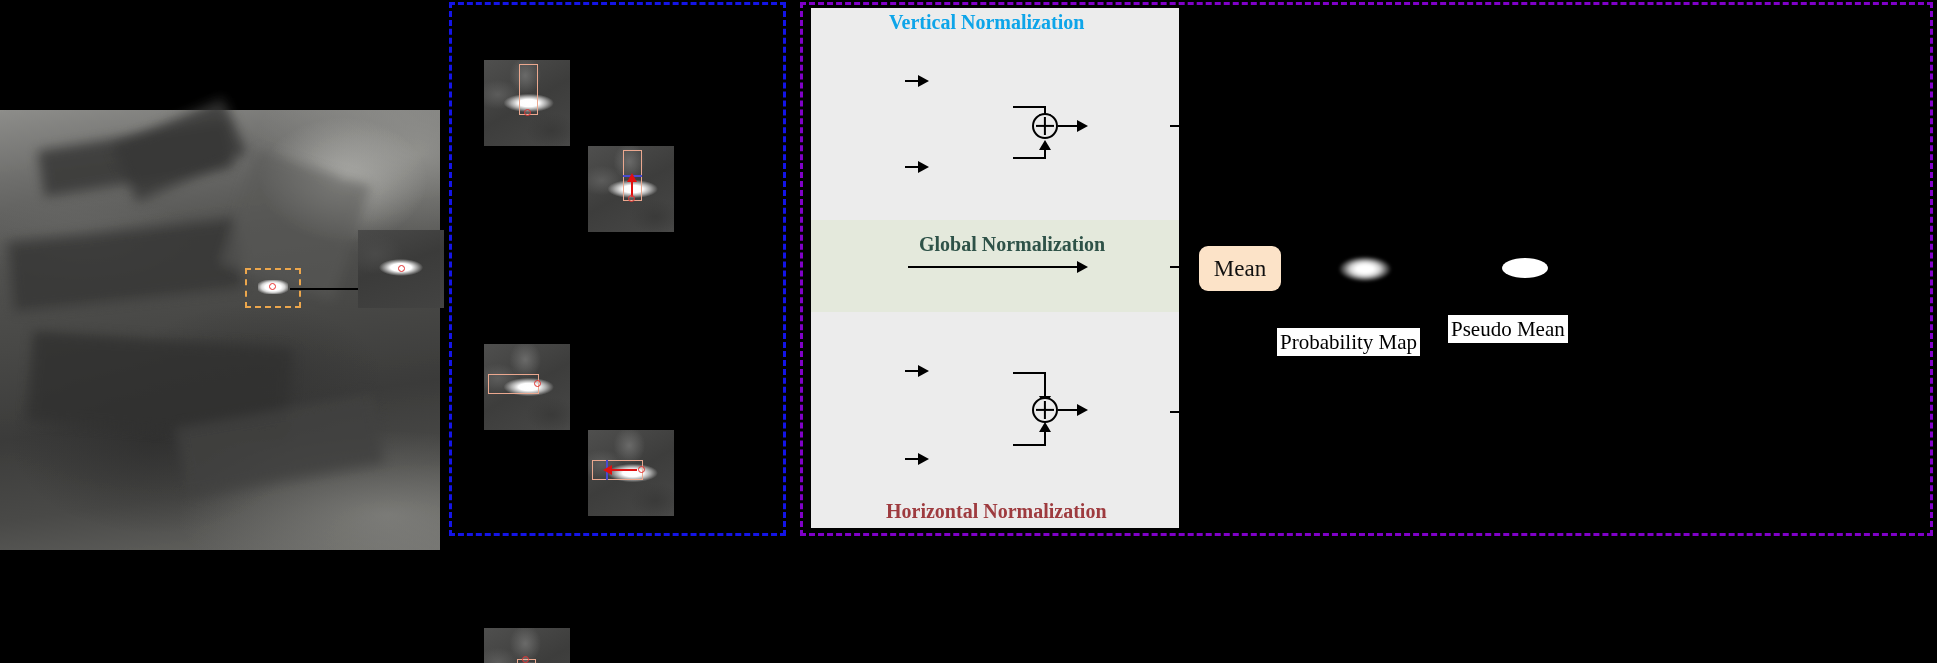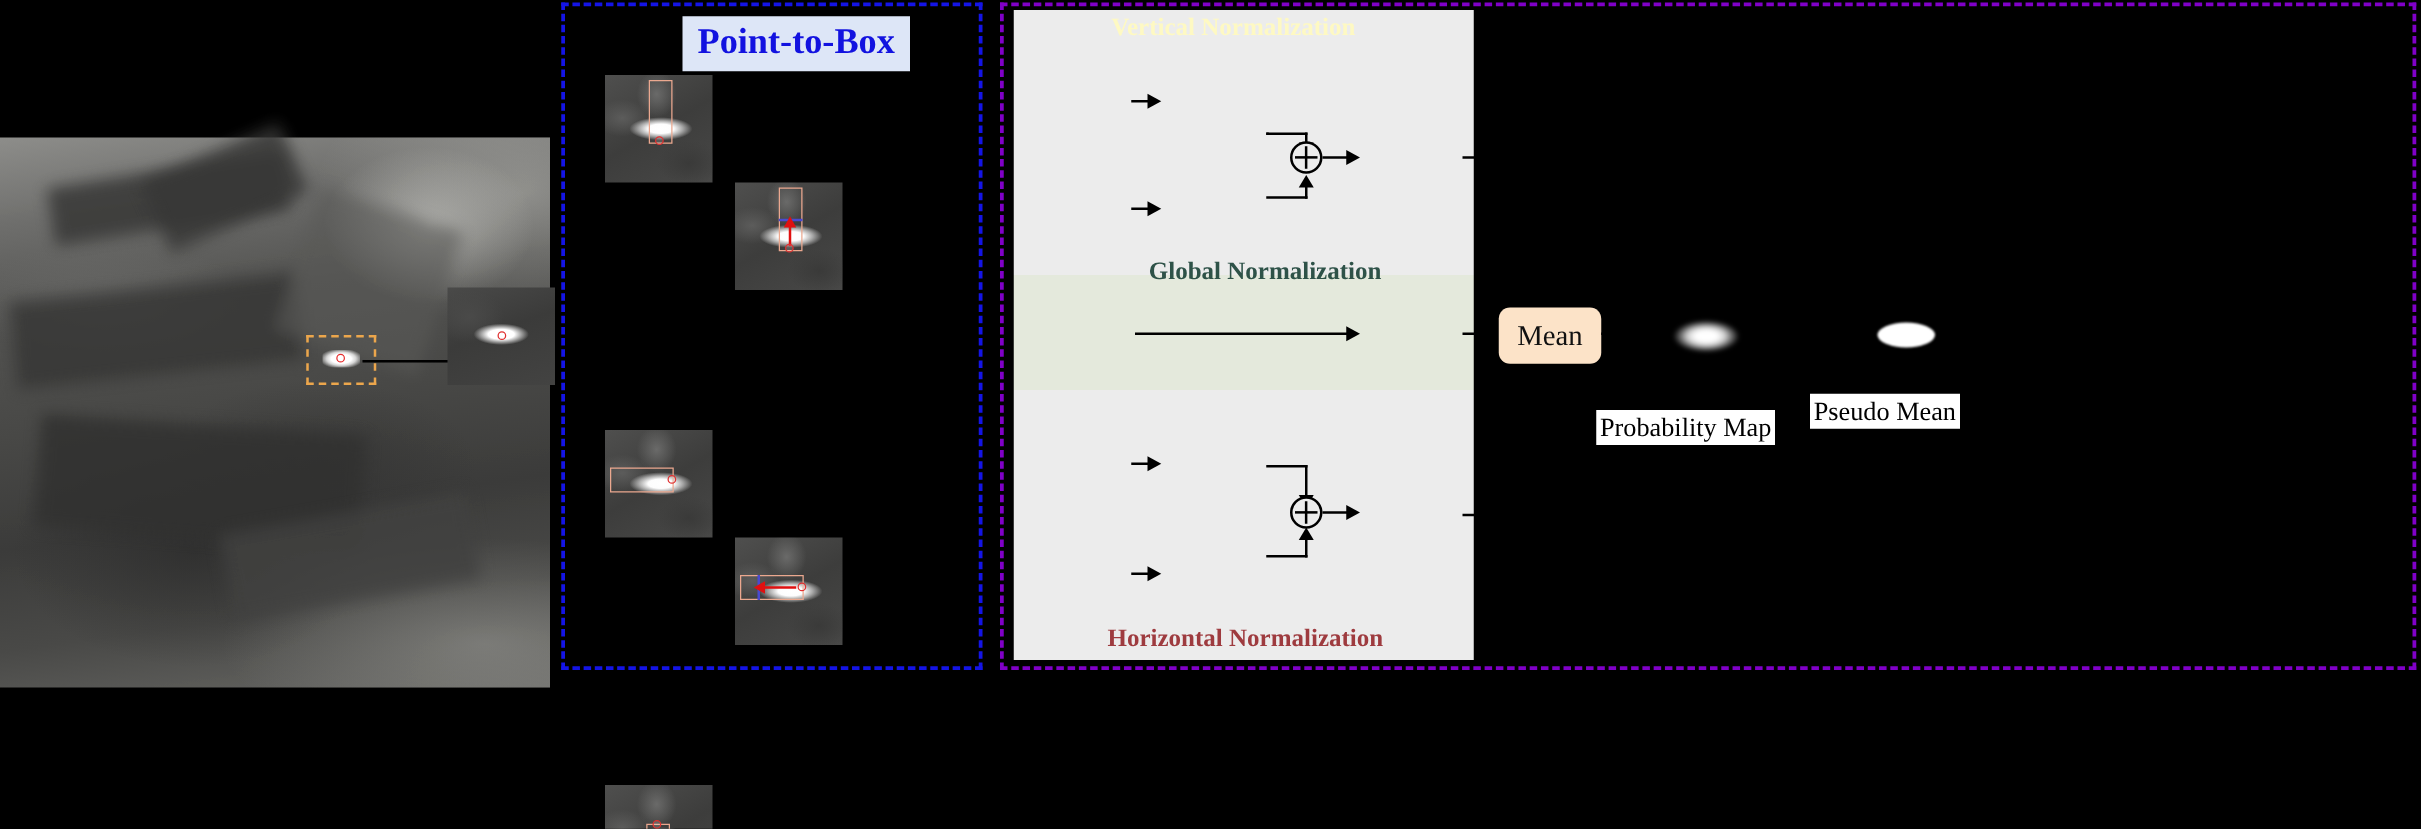--- a/index.html
+++ b/index.html
@@ -94,22 +94,22 @@
   .bluebar { position:absolute; background:#4a4ad0; }
   .arrow-v, .arrow-h { position:absolute; background:#e01010; }
   .arrowhead { position:absolute; width:0; height:0; }
 
   
   #sec-vert { left: 811px; top: 8px; width: 368px; height: 212px; background: #ececec; }
   #sec-glob { left: 811px; top: 220px; width: 368px; height: 92px; background: #e4e9dc; }
   #sec-horz { left: 811px; top: 312px; width: 368px; height: 216px; background: #ececec; }
 
   .sec-title { font-weight: bold; white-space: nowrap; line-height: 1.05; }
-  #title-vert { left: 889px; top: 12px; font-size: 20px; color: #fef9c3; }
-  #title-glob { left: 919px; top: 207px; font-size: 20px; color: #2e5248; text-align: center; width: 152px; }
+  #title-vert { left: 889px; top: 12px; font-size: 20px; color: #0ea5e9; }
+  #title-glob { left: 919px; top: 234px; font-size: 20px; color: #2e5248; text-align: center; width: 152px; }
   #title-horz { left: 886px; top: 501px; font-size: 20px; color: #9e3b3f; }
   .blob {
     position: absolute;
     background: radial-gradient(ellipse 50% 50% at 50% 50%, #ffffff 0%, #ffffff 30%, #cfcfcf 52%, #5a5a5a 74%, rgba(0,0,0,0) 92%);
     filter: blur(1.6px);
   }
 
   
   .ln { position:absolute; background:#000; }
   .ahead-r { position:absolute; width:0;height:0;
@@ -274,15 +274,14 @@
     <div class="abs" id="mask-blob"></div>
   </div>
 
   <div class="abs cap" id="cap-prob">Probability Map</div>
   <div class="abs cap" id="cap-mask">Pseudo Mean</div>
 
   <div class="abs sec-title" id="title-vert">Vertical Normalization</div>
   <div class="abs sec-title" id="title-glob">Global Normalization</div>
   <div class="abs sec-title" id="title-horz">Horizontal Normalization</div>
 
-  <div class="abs title-chip" id="p2b-title">Point-to-Box</div>
 
 </div>
 
 </body></html>

